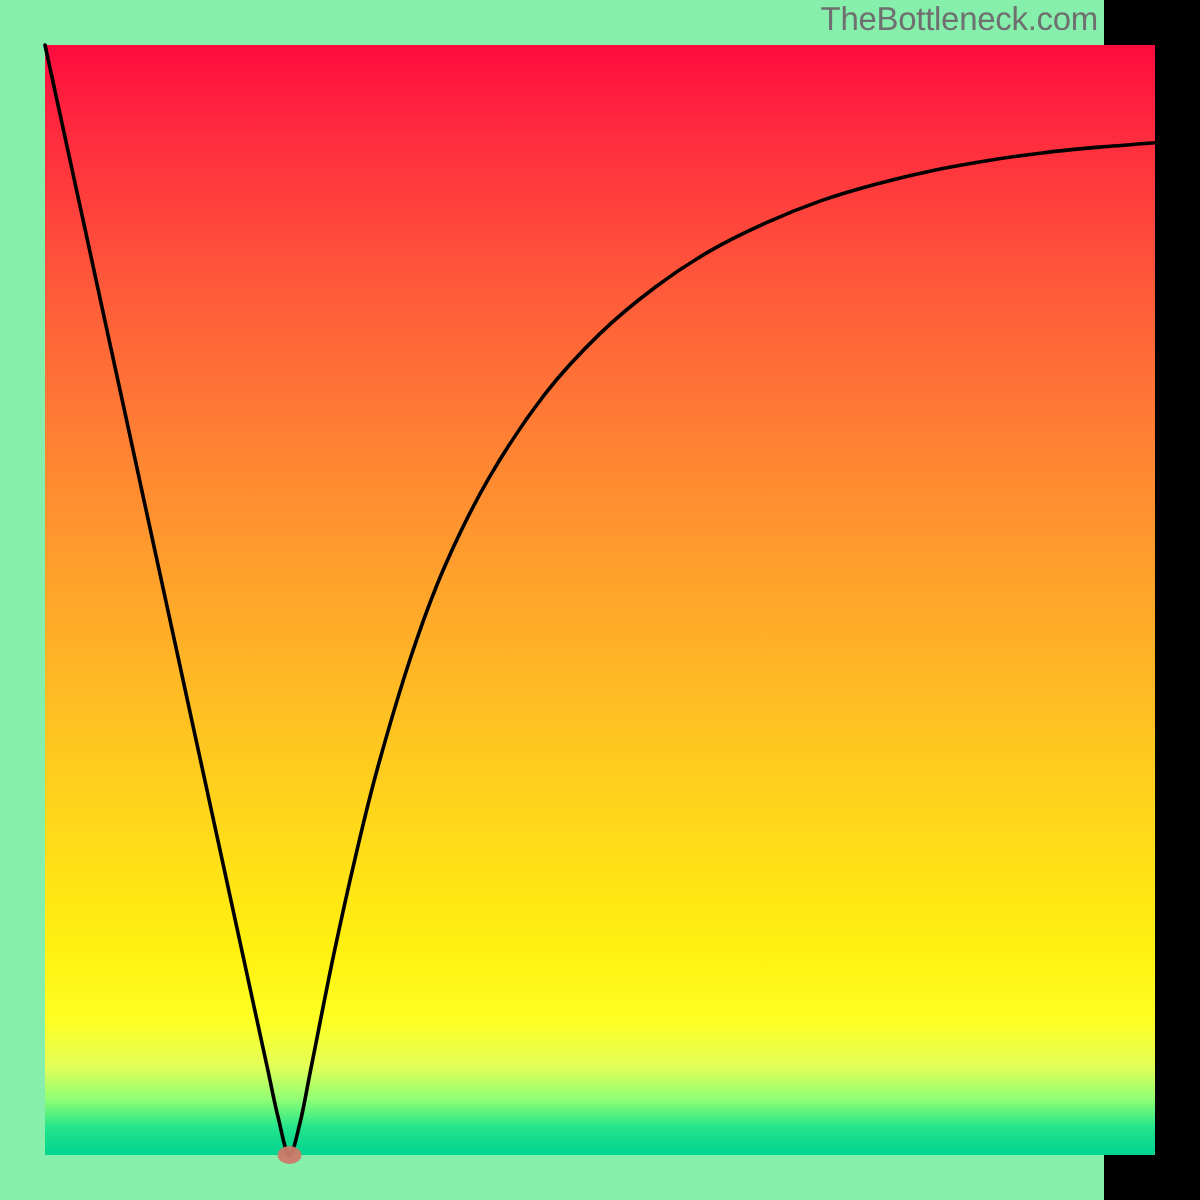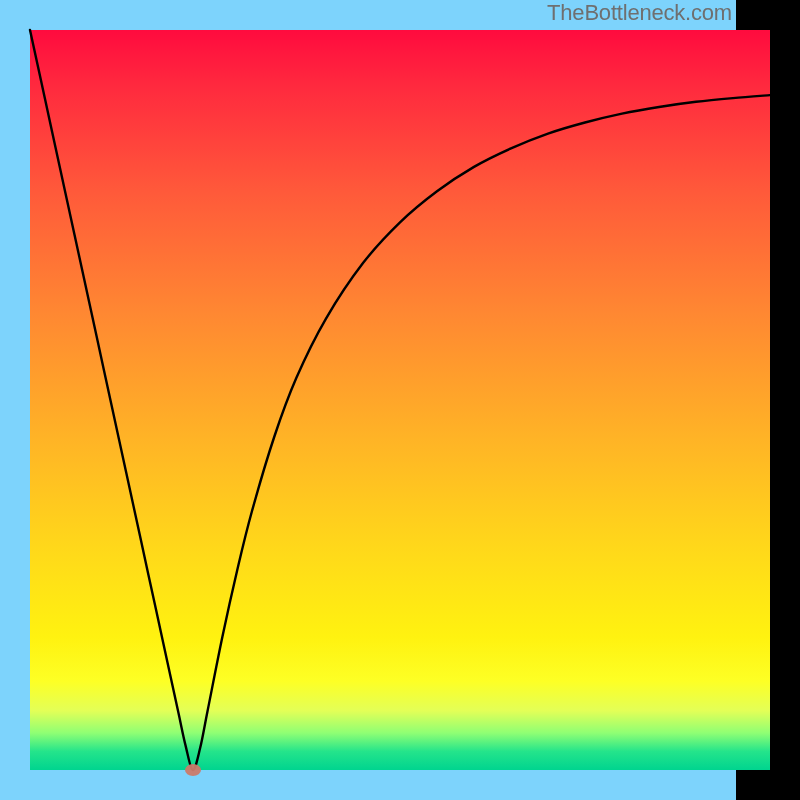--- a/index.html
+++ b/index.html
@@ -8,21 +8,21 @@
     width: 800px;
     height: 800px;
     background: #000;
     font-family: Arial, Helvetica, sans-serif;
     overflow: hidden;
   }
   .frame {
     position: relative;
     width: 736px;
     height: 800px;
-    background: #7dd3fc;
+    background: #86efac;
   }
   .plot-area {
     position: absolute;
     left: 30px;
     top: 30px;
     width: 740px;
     height: 740px;
     
     background: linear-gradient(
       to bottom,

